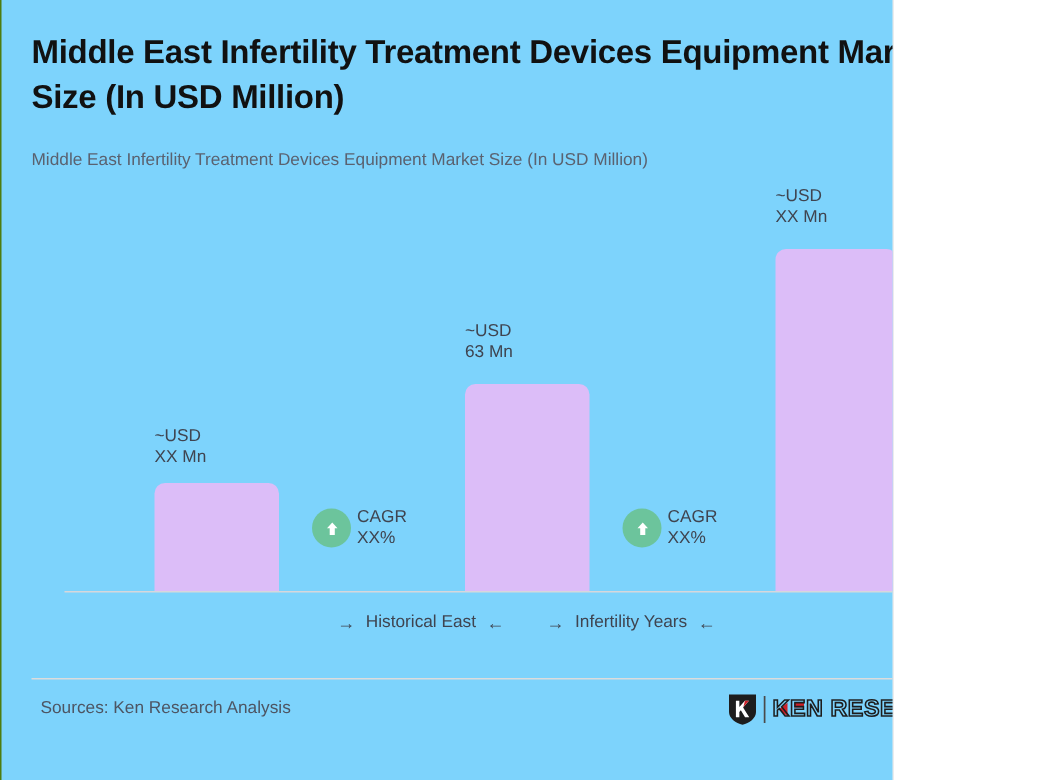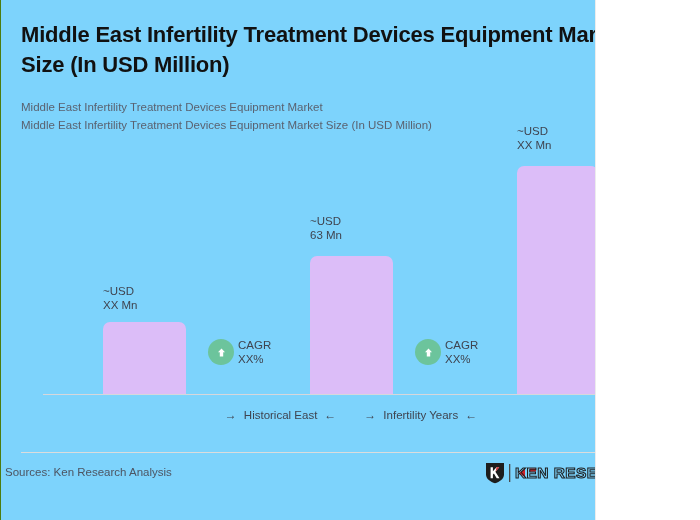--- a/index.html
+++ b/index.html
@@ -130,21 +130,21 @@
   .footer-divider {
     position: absolute;
     left: 20px;
     top: 452px;
     width: 640px;
     height: 1px;
     background: #dcdcdc;
   }
   .sources {
     position: absolute;
-    left: 4px;
+    left: 26px;
     top: 466px;
     font-size: 11.5px;
     color: #4d5563;
     white-space: nowrap;
   }
   .logo {
     position: absolute;
     left: 484px;
     top: 462px;
     display: flex;
@@ -163,21 +163,20 @@
   }
 </style>
 </head>
 <body>
 
 <div id="page">
 
   <div class="title">Middle East Infertility Treatment Devices Equipment Market Size (In USD Million)</div>
 
   <div class="subtitle-block">
-    <div class="subtitle">Middle East Infertility Treatment Devices Equipment Market</div>
     <div class="subtitle">Middle East Infertility Treatment Devices Equipment Market Size (In USD Million)</div>
   </div>
 
   <div class="plot">
 
     <div class="bar-label" style="left:102px; top:284px; width:83px;">
       <div>~USD</div>
       <div>XX Mn</div>
     </div>
     <div class="bar" style="left:102px; top:322px; width:83px; height:72px;"></div>

